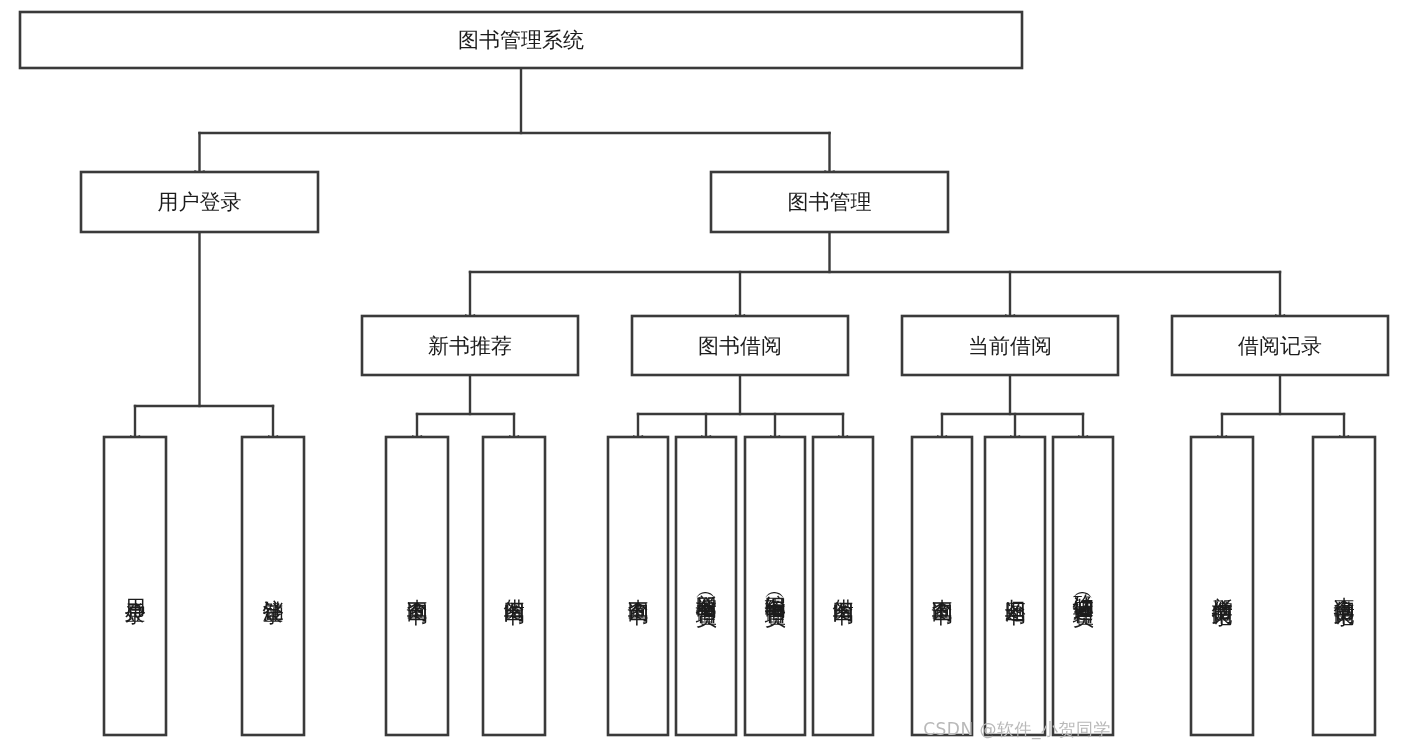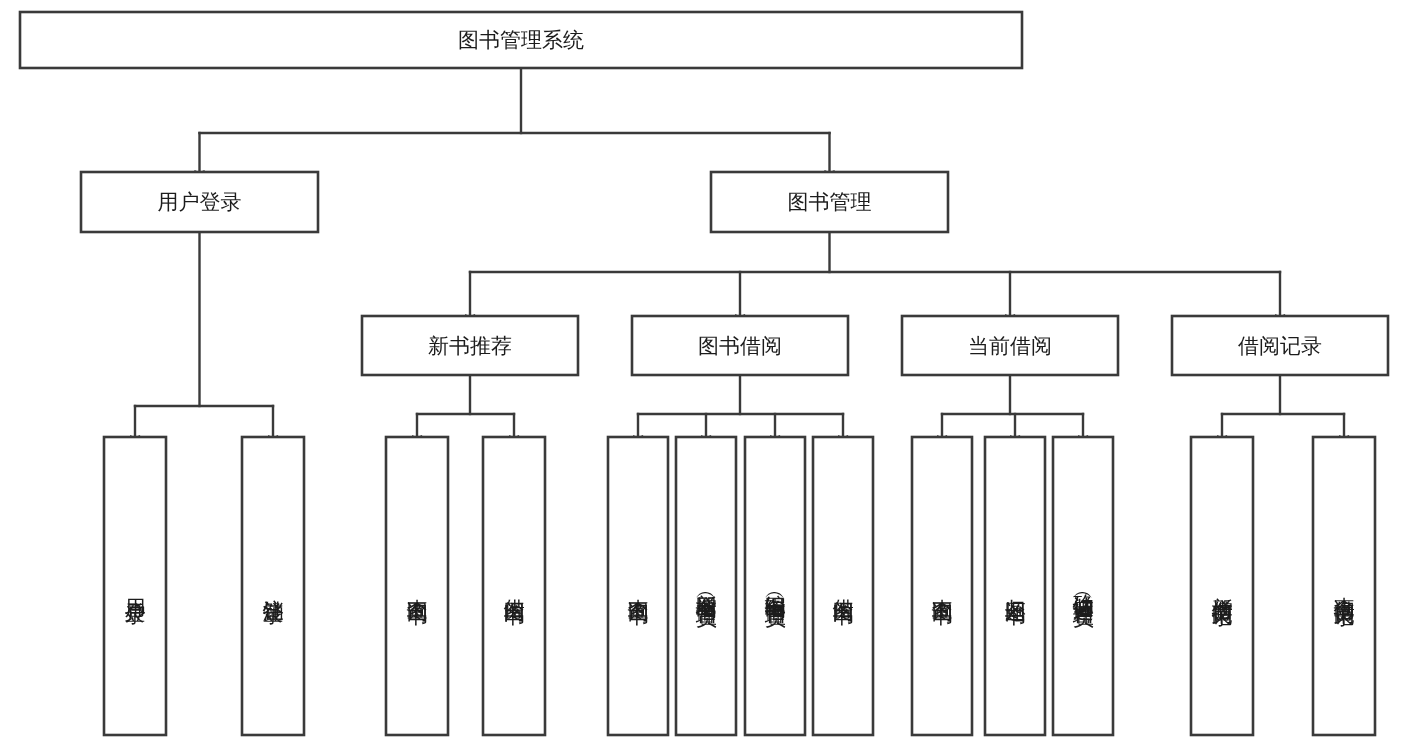--- a/index.html
+++ b/index.html
@@ -158,13 +158,14 @@
       <div class="leaf-label-wrap" style="left: 676px; top: 437px; width: 60px; height: 298px;">新增图书（管理员）</div>
       <div class="leaf-label-wrap" style="left: 745px; top: 437px; width: 60px; height: 298px;">编辑图书（管理员）</div>
       <div class="leaf-label-wrap" style="left: 813px; top: 437px; width: 60px; height: 298px;">借阅图书</div>
       <div class="leaf-label-wrap" style="left: 912px; top: 437px; width: 60px; height: 298px;">查询图书</div>
       <div class="leaf-label-wrap" style="left: 985px; top: 437px; width: 60px; height: 298px;">归还图书</div>
       <div class="leaf-label-wrap" style="left: 1053px; top: 437px; width: 60px; height: 298px;">确认归还（管理员）</div>
       <div class="leaf-label-wrap" style="left: 1191px; top: 437px; width: 62px; height: 298px;">新增借阅记录</div>
       <div class="leaf-label-wrap" style="left: 1313px; top: 437px; width: 62px; height: 298px;">查询借阅记录</div>
     </div>
 
+  <div class="watermark">CSDN @软件_小贺同学</div>
 </div>
 
 </body></html>

